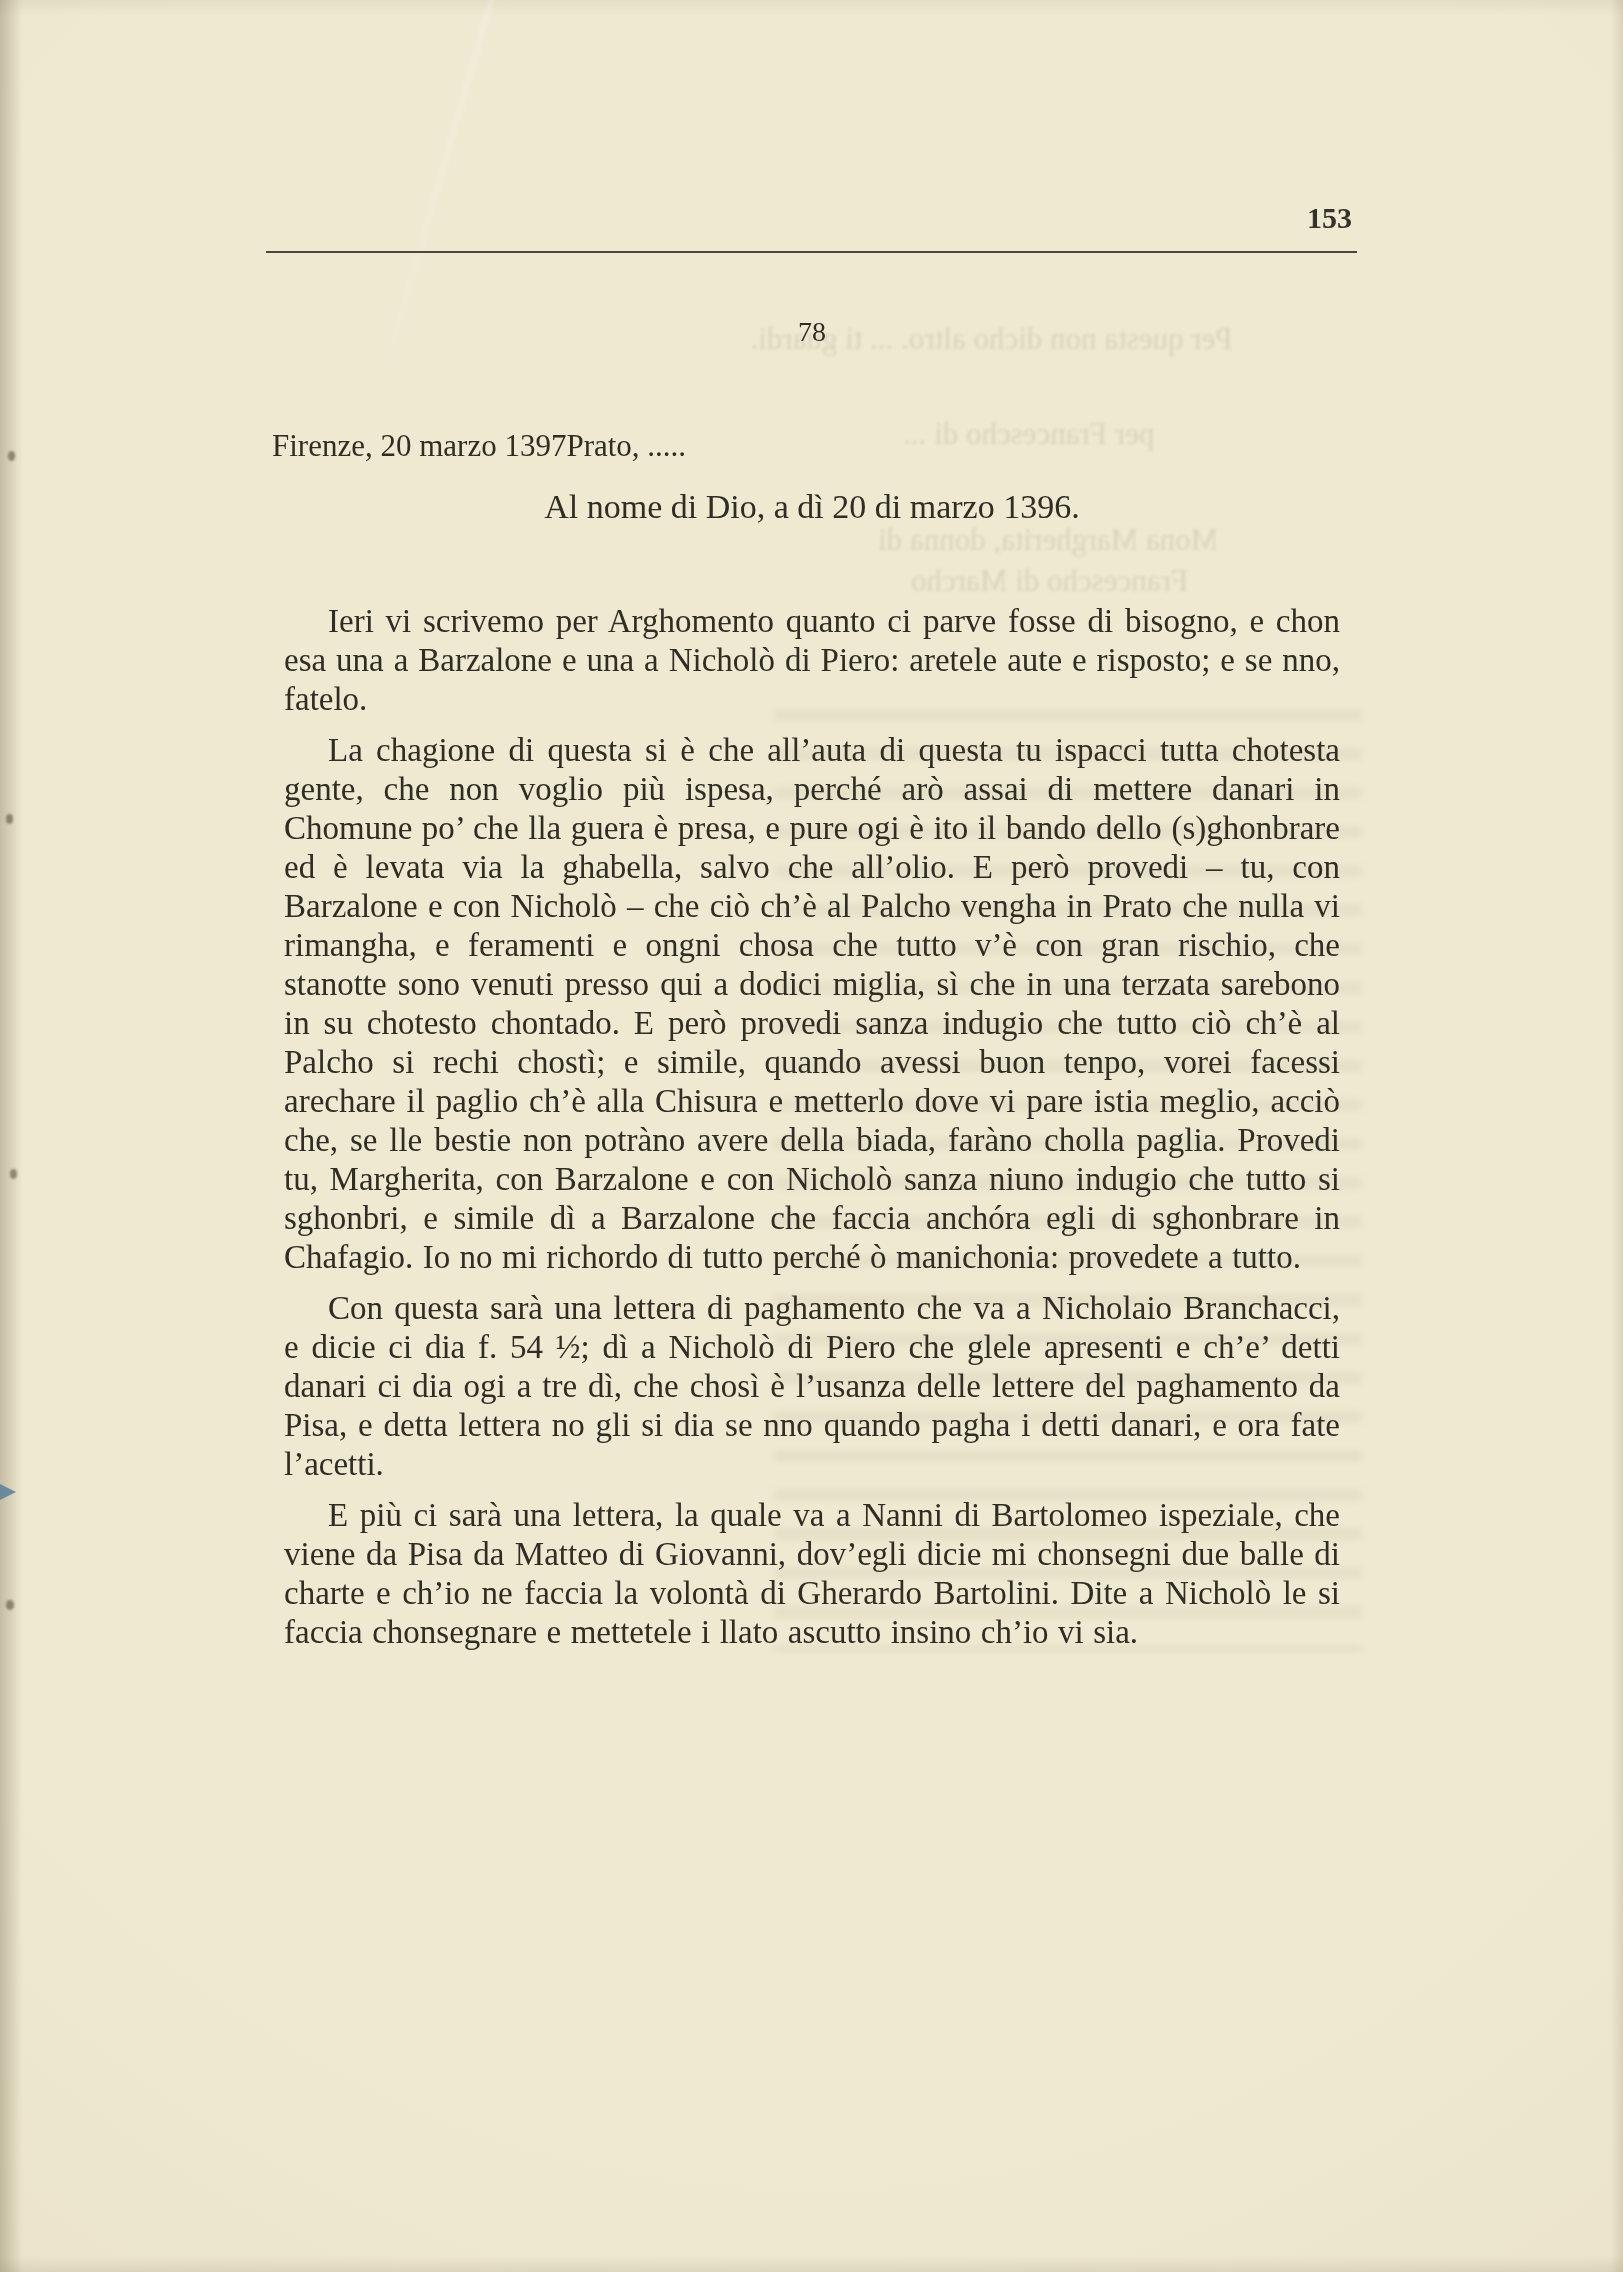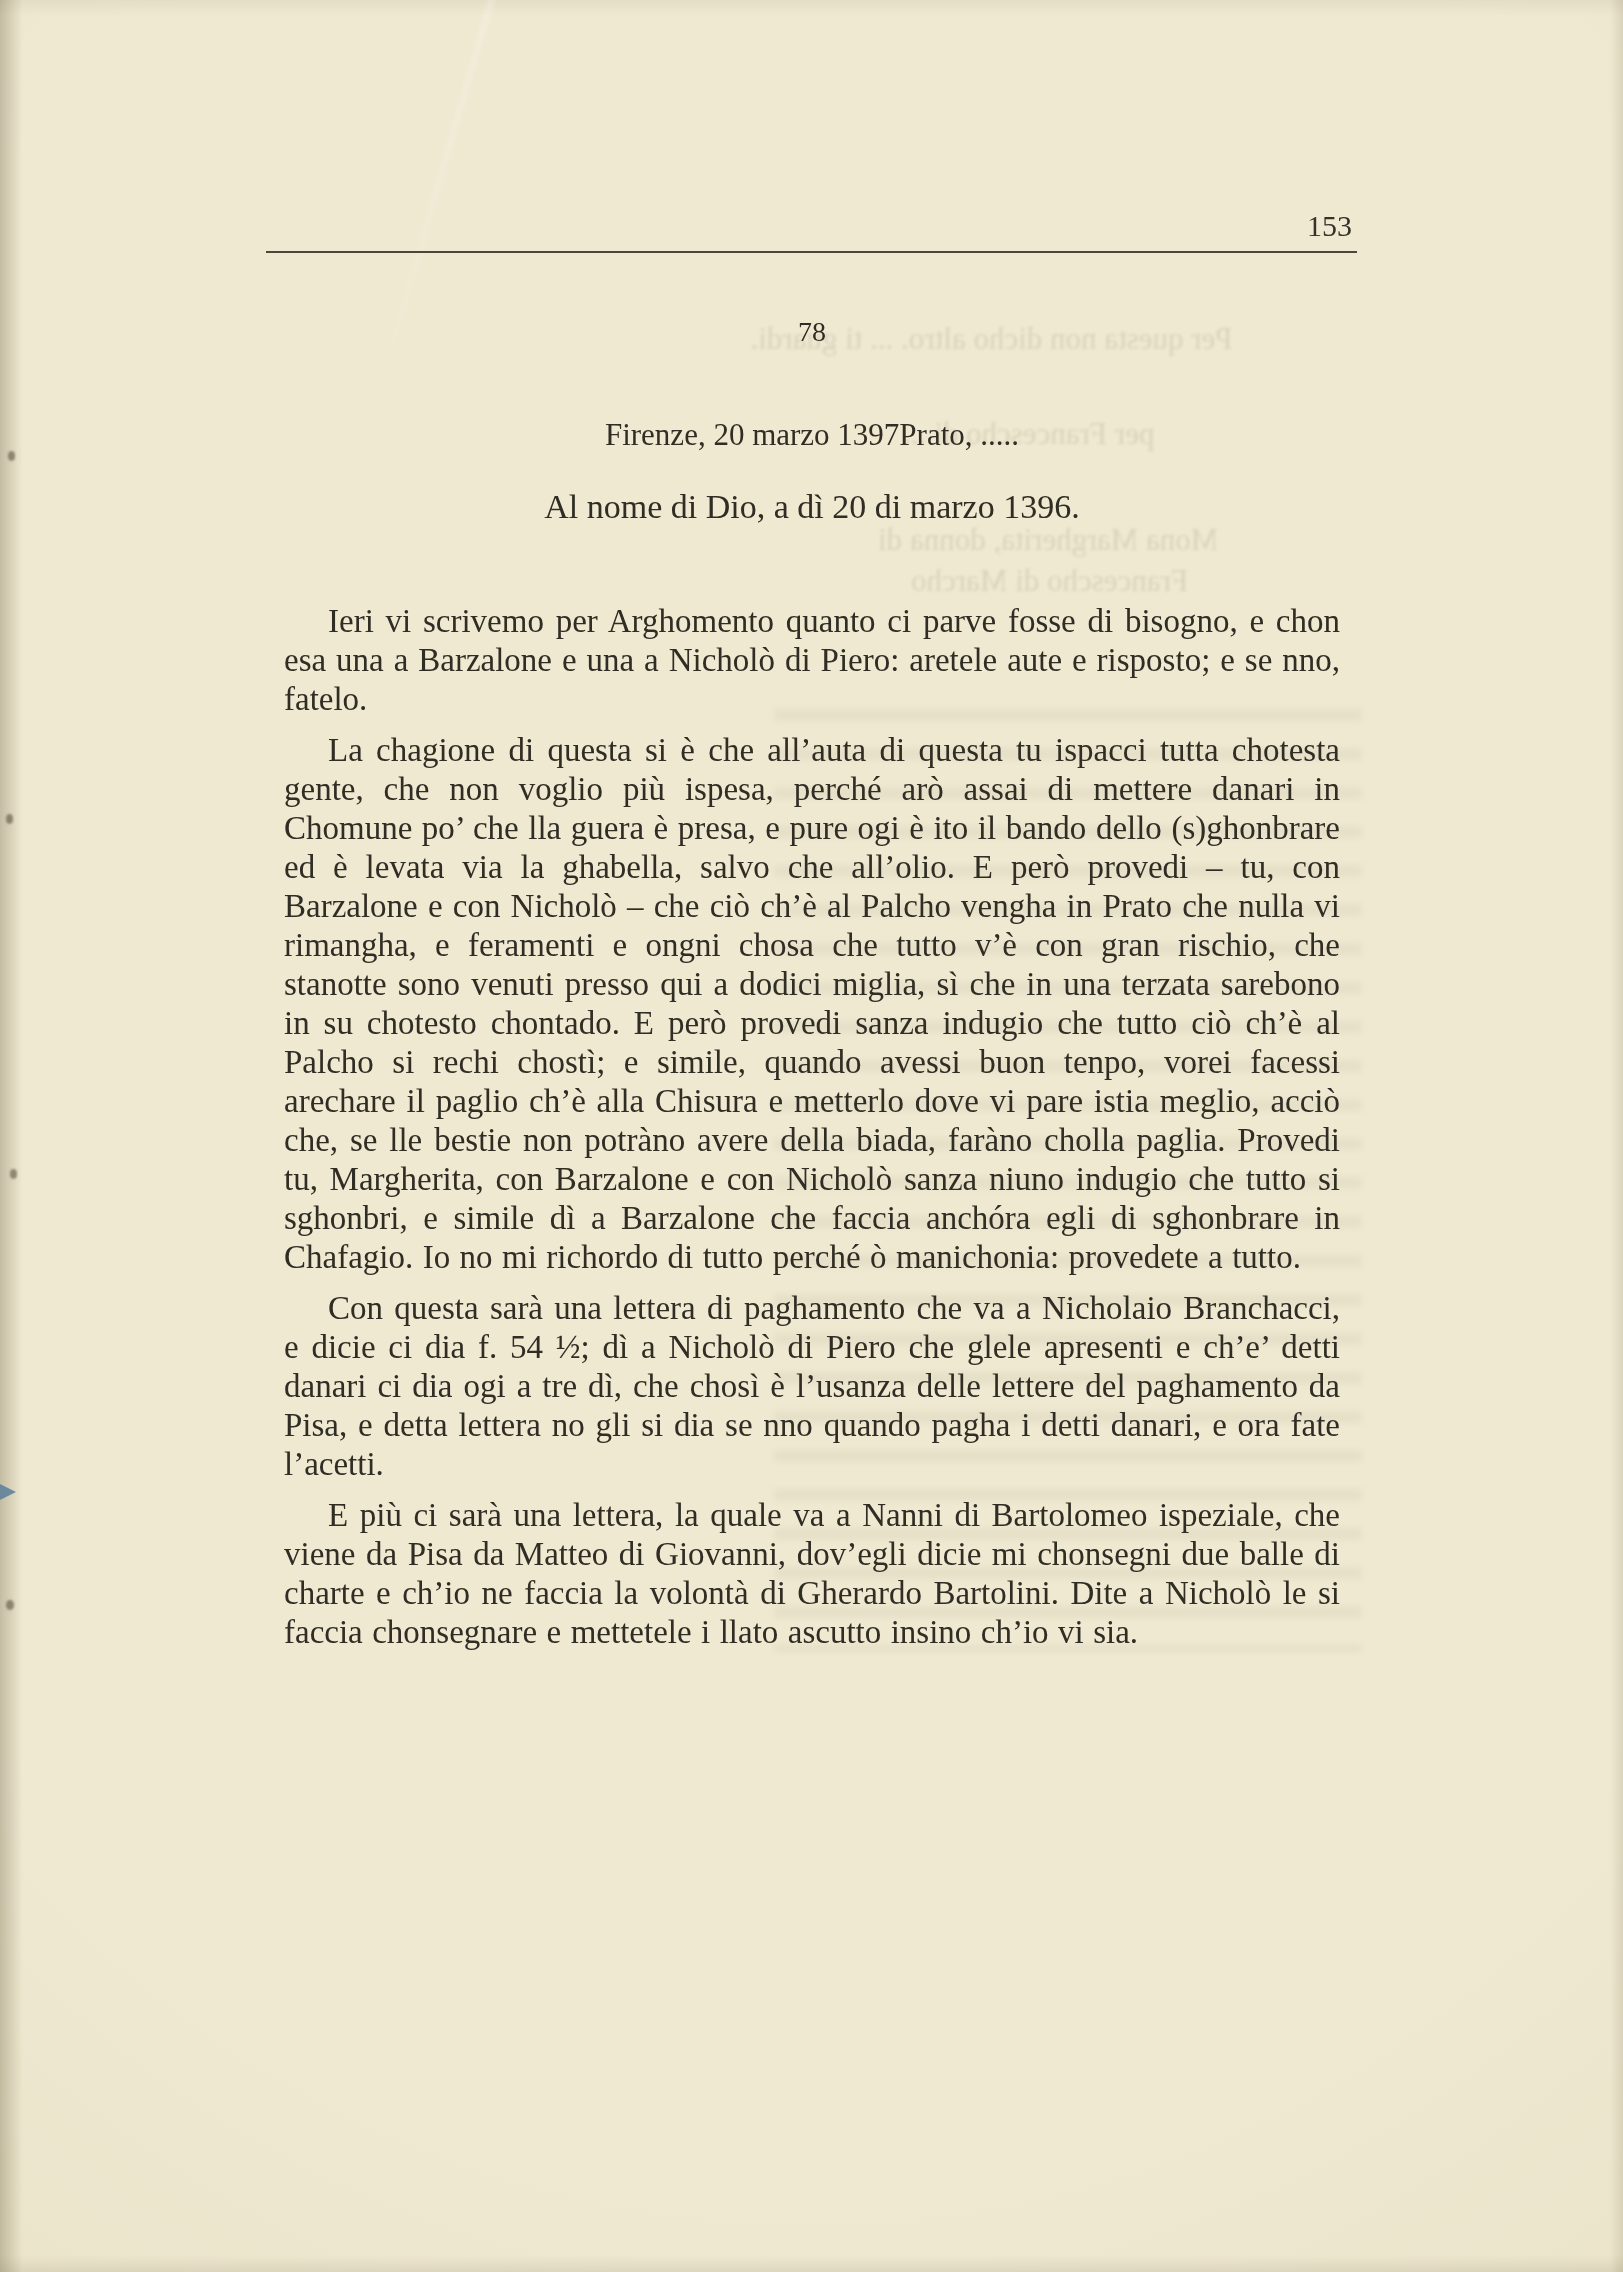--- a/index.html
+++ b/index.html
@@ -91,47 +91,48 @@
     left: 272px;
     right: 271px;
     text-align: center;
     font-size: 30px;
     font-style: italic;
     color: #35322a;
   }
   .rh-page {
     position: absolute;
     right: 0;
-    top: 8px;
+    top: 0;
     font-style: normal;
+    font-weight: bold;
   }
   .header-rule {
     position: absolute;
     top: 251px;
     left: 266px;
     right: 266px;
     height: 2.4px;
     background: #4b473a;
   }
   .letter-number {
     position: absolute;
     top: 316px;
     left: 272px;
     right: 271px;
     text-align: center;
     font-size: 28px;
     font-weight: 400;
   }
   .dateline {
     position: absolute;
-    top: 417px;
+    top: 428px;
     left: 272px;
     right: 271px;
     display: flex;
-    justify-content: center;
+    justify-content: flex-start;
     font-size: 31px;
   }
   .salutation {
     position: absolute;
     top: 488px;
     left: 272px;
     right: 271px;
     text-align: center;
     font-size: 34px;
   }

